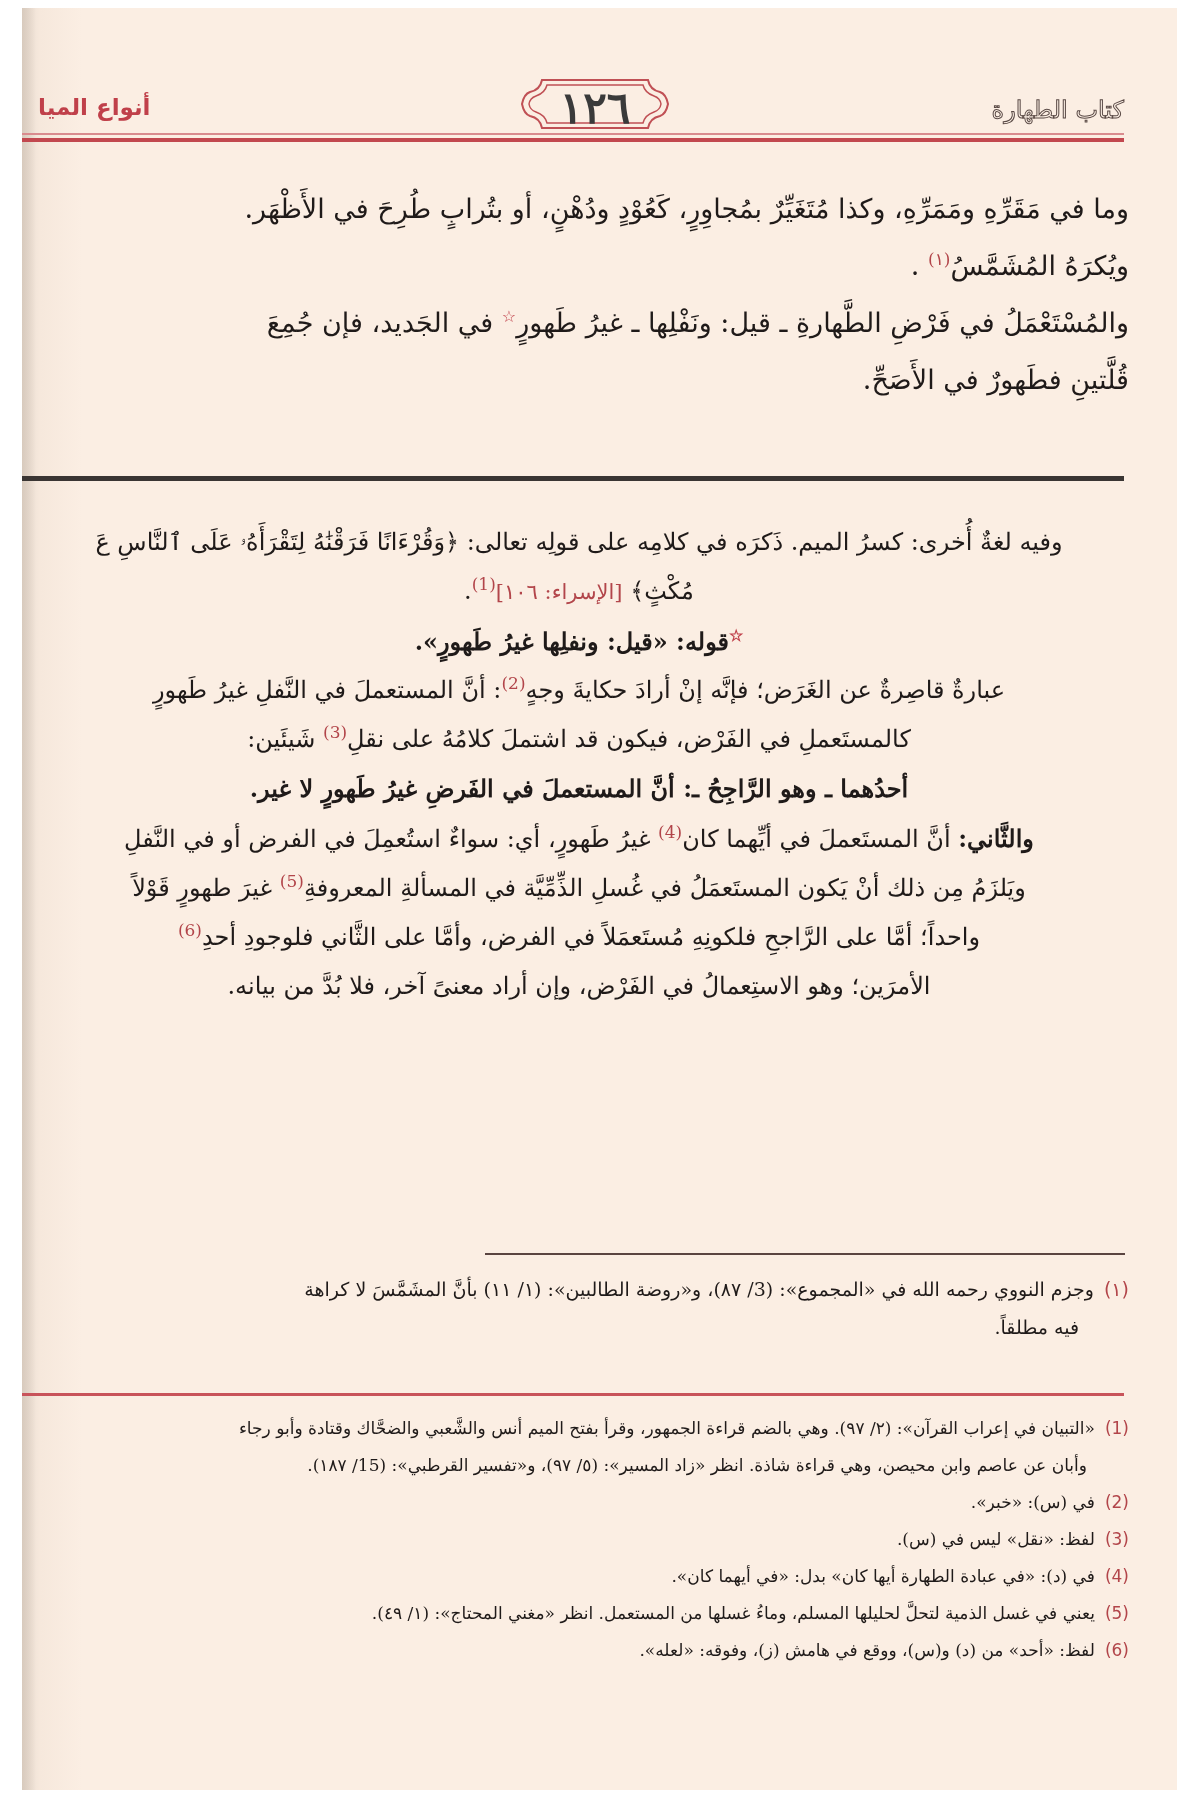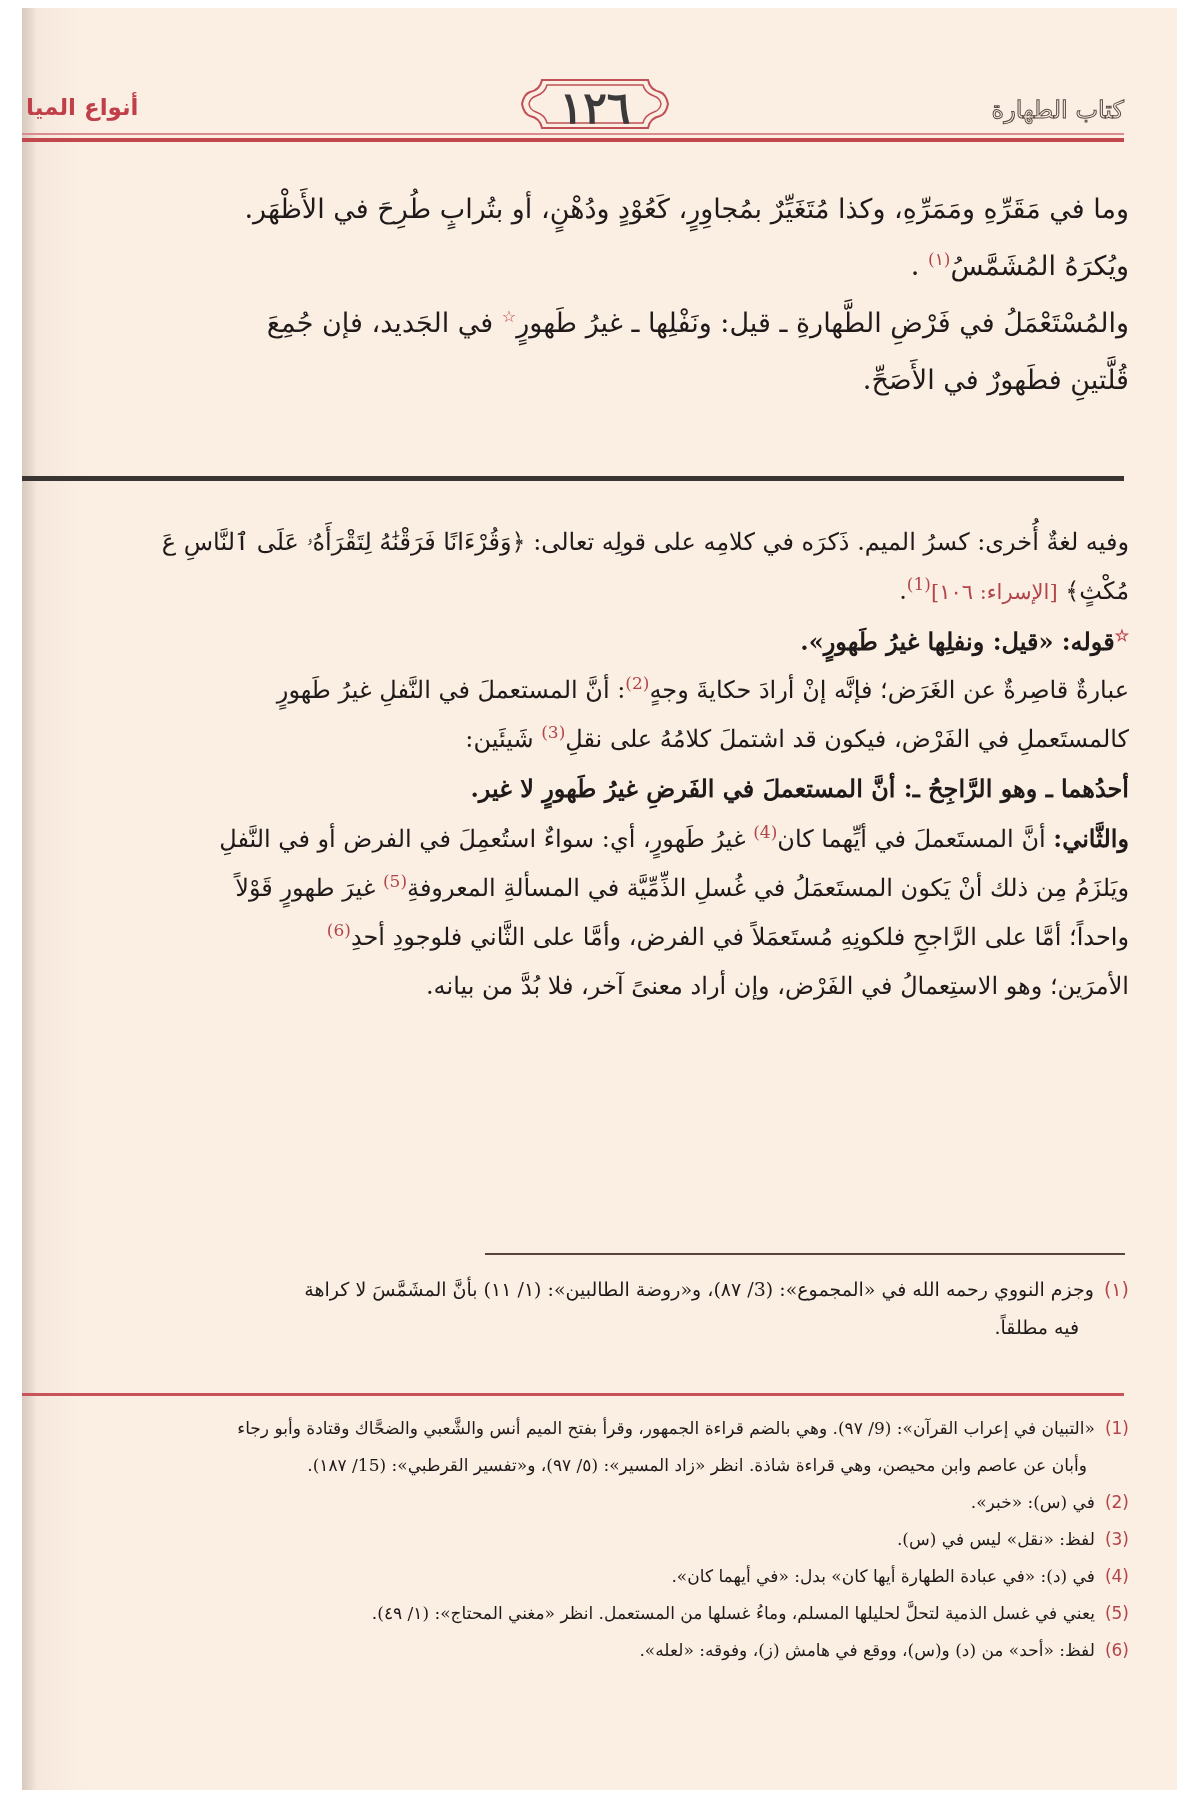--- a/index.html
+++ b/index.html
@@ -21,21 +21,21 @@
     .rtl { direction: rtl; unicode-bidi: embed; }
 
     
     .header { position: absolute; left: 0; top: 70px; width: 1102px; height: 70px; }
     .running-right {
       position: absolute; right: 0; top: 18px;
       font-family: "DejaVu Serif", serif; font-size: 24px; color: #fbeee3;
       -webkit-text-stroke: 1px #5a4a46; letter-spacing: 0.5px; text-align: center;
     }
     .running-left {
-      position: absolute; left: 4px; top: 16px;
+      position: absolute; left: 16px; top: 16px;
       font-family: "DejaVu Sans", sans-serif; font-size: 23px; font-weight: bold; color: #c0404a;
     }
     .page-badge {
       position: absolute; left: 498px; top: 0px; width: 150px; height: 50px;
     }
     .page-badge svg { position: absolute; left: 0; top: 0; }
     .page-number {
       position: absolute; left: 0; top: 4px; width: 150px; text-align: center;
       font-family: "DejaVu Serif", serif; font-size: 44px; font-weight: bold; color: #3a3a3a;
     }
@@ -54,21 +54,21 @@
     .main-text { top: 172px; font-size: 27px; line-height: 57px; }
     .para { margin: 0; padding: 0; text-align: right; white-space: nowrap; }
     .fn-ref { color: #b2454a; font-size: 17px; vertical-align: super; line-height: 0; }
     .star { color: #c0404a; font-size: 16px; vertical-align: super; line-height: 0; }
 
     .section-rule {
       position: absolute; left: 0; top: 468px; width: 1102px; height: 5px; background: #3a3533;
     }
 
     .commentary { top: 512px; font-size: 24px; line-height: 45px; }
-    .commentary .para { line-height: 45px; margin-bottom: 4px; }
+    .commentary .para { line-height: 45px; margin-bottom: 4px; text-align: center; }
     .bold { font-weight: bold; }
     .quran { color: #1f1a19; }
     .ref-red { color: #b2454a; font-size: 21px; }
 
     
     .fn-rule-short {
       position: absolute; right: 52px; top: 1245px; width: 640px; height: 2px; background: #5a4440;
     }
     .fn-upper { top: 1262px; font-size: 19px; line-height: 38px; }
     .fn-rule-red {
@@ -157,21 +157,21 @@
     </p>
     <p class="para fn-cont">
       <span>فيه مطلقاً.</span>
     </p>
   </div>
 
   <div class="fn-rule-red"></div>
 
   <div class="text-block fn-lower rtl">
     <p class="para">
-      <span class="fn-num">(1)</span><span>«التبيان في إعراب القرآن»: (9/ ٩٧). وهي بالضم قراءة الجمهور، وقرأ بفتح الميم أنس والشَّعبي والضحَّاك وقتادة وأبو رجاء</span>
+      <span class="fn-num">(1)</span><span>«التبيان في إعراب القرآن»: (٢/ ٩٧). وهي بالضم قراءة الجمهور، وقرأ بفتح الميم أنس والشَّعبي والضحَّاك وقتادة وأبو رجاء</span>
     </p>
     <p class="para fn-cont">
       <span>وأبان عن عاصم وابن محيصن، وهي قراءة شاذة. انظر «زاد المسير»: (٥/ ٩٧)، و«تفسير القرطبي»: (15/ ١٨٧).</span>
     </p>
     <p class="para">
       <span class="fn-num">(2)</span><span>في (س): «خبر».</span>
     </p>
     <p class="para">
       <span class="fn-num">(3)</span><span>لفظ: «نقل» ليس في (س).</span>
     </p>

